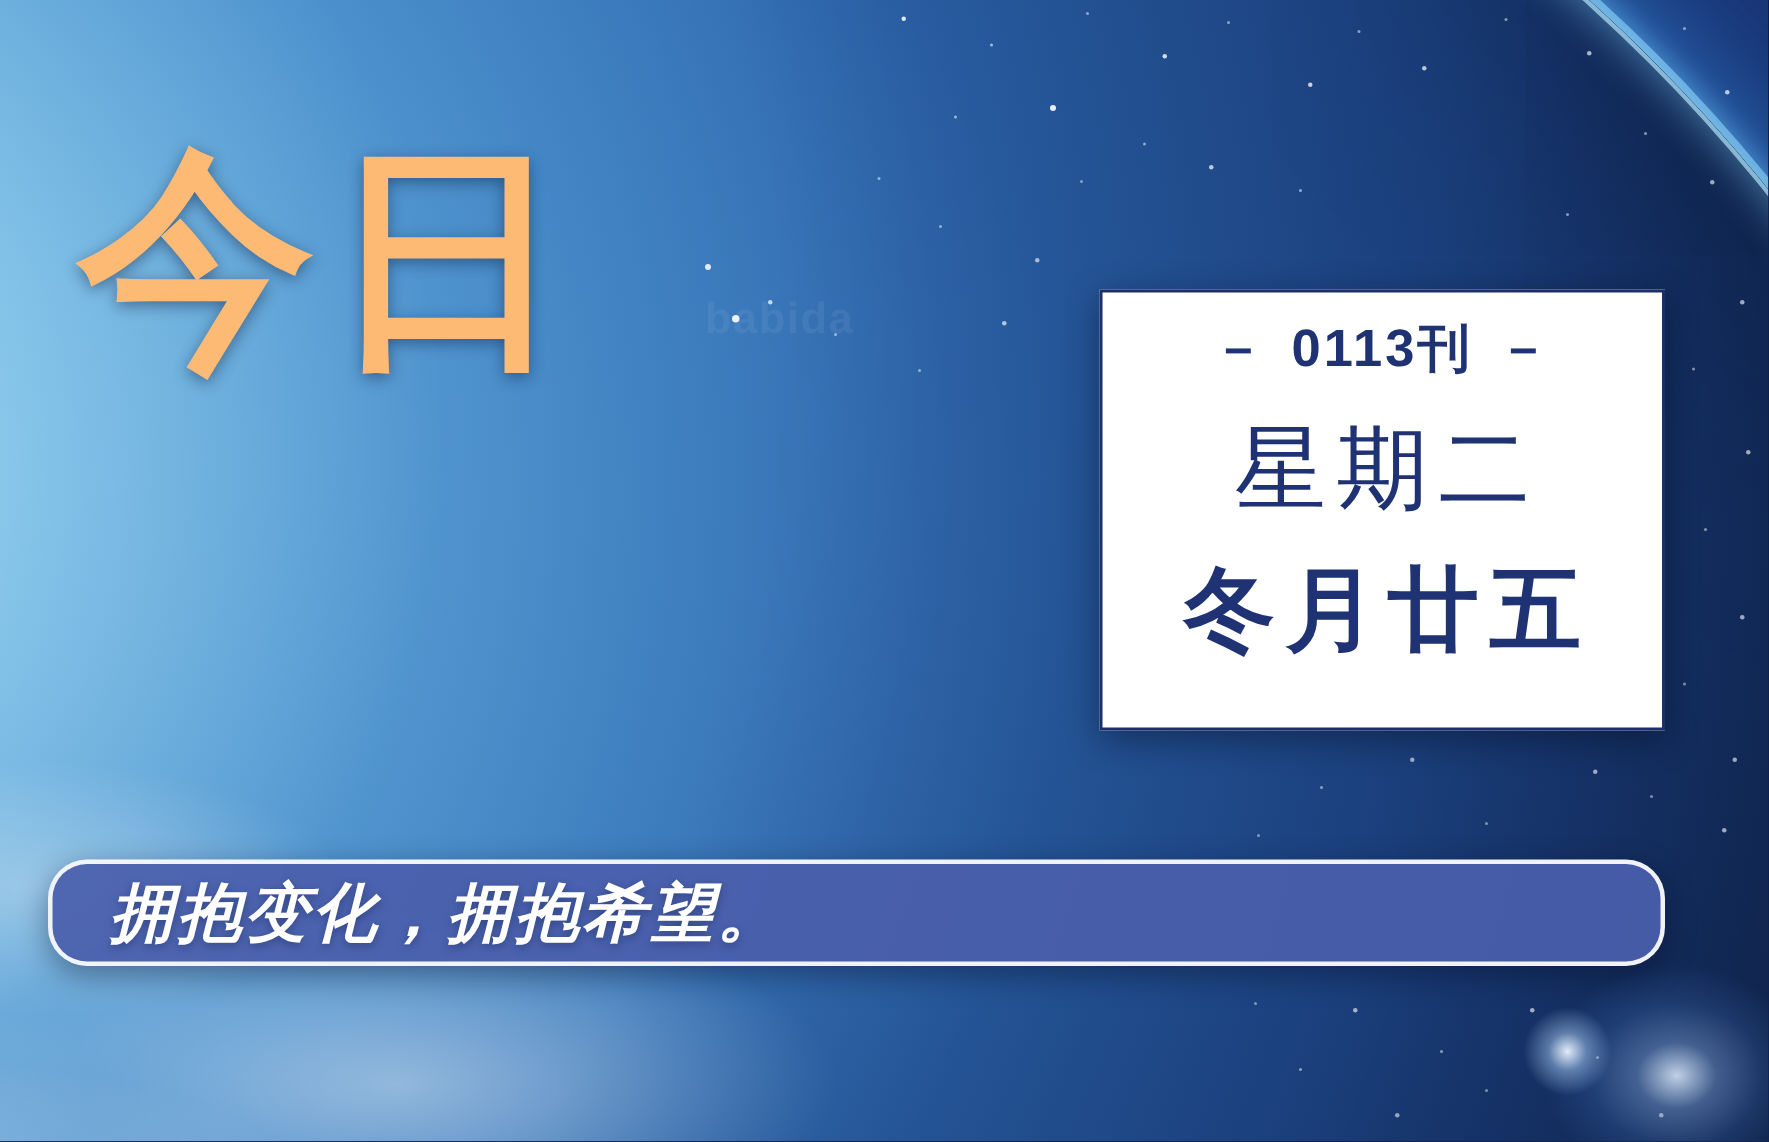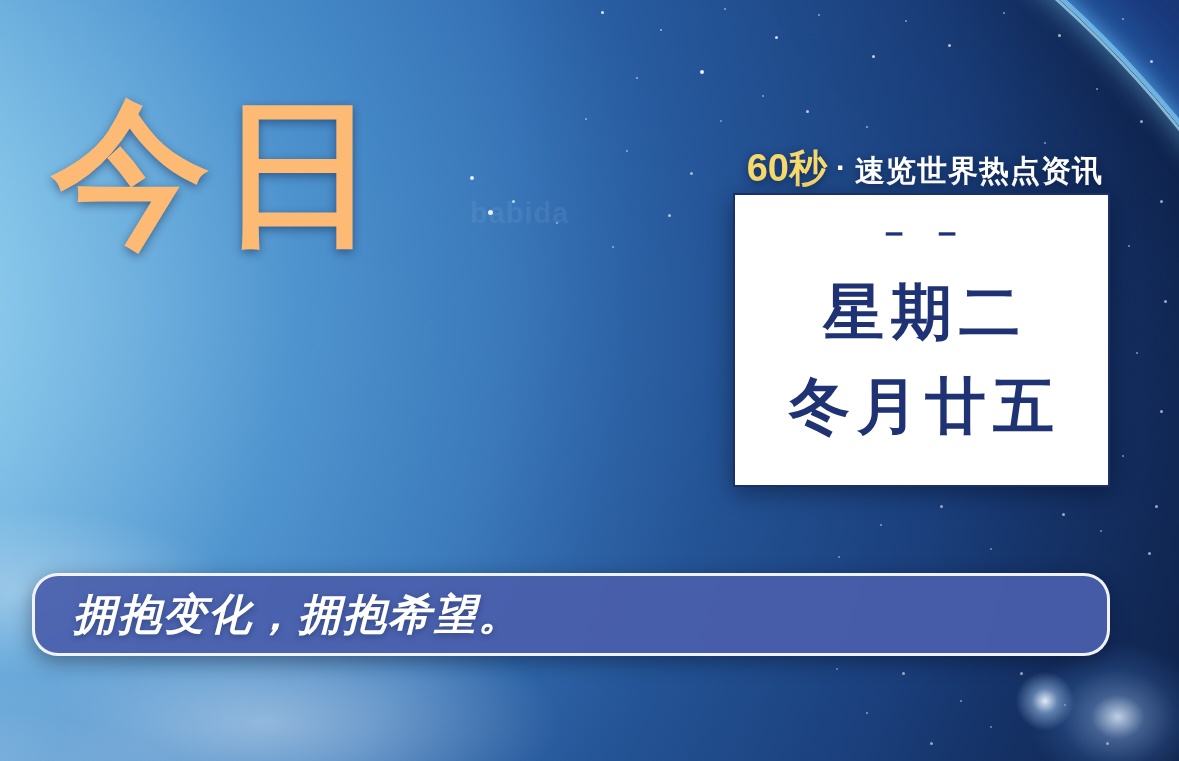--- a/index.html
+++ b/index.html
@@ -204,39 +204,39 @@
   .issue{
     color:#1f3273;
     font-size:35px;font-weight:800;
     letter-spacing:2px;
     white-space:nowrap;
     display:flex;align-items:center;gap:16px;
   }
   .issue .dash{font-weight:700;}
   .weekday{
     color:#1f3273;
-    font-size:61px;font-weight:700;
+    font-size:61px;font-weight:400;
     letter-spacing:7px;
     margin-top:16px;
     white-space:nowrap;
     padding-left:7px;
   }
   .lunar{
     color:#1f3273;
     font-size:61px;font-weight:900;
     letter-spacing:7px;
     margin-top:12px;
     white-space:nowrap;
     padding-left:7px;
   }
 
   
   .quote-bar{
     position:absolute;
-    left:32px;top:573px;width:1078px;height:83px;
+    left:32px;top:573px;width:1078px;height:71px;
     box-sizing:border-box;
     background:rgba(74,95,172,.93);
     border:3px solid rgba(255,255,255,.92);
     border-radius:26px;
     display:flex;align-items:center;
     padding-left:38px;
     box-shadow:0 6px 20px rgba(4,10,32,.40);
   }
   .quote-text{
     color:#ffffff;
@@ -328,29 +328,25 @@
     <div class="flare2"></div>
   </div>
 
   <div class="watermark">babida</div>
 
   <div class="headline">
     <span class="hl-line hl-jin">今日</span>
   </div>
 
 
-  <div class="tagline">
-    <span class="tag-60">60秒</span>
-    <span class="tag-dot">·</span>
-    <span class="tag-rest">速览世界热点资讯</span>
-  </div>
 
   <div class="info-card">
     <div class="issue">
       <span class="dash">－</span>
+      <span>0113刊</span>
       <span class="dash">－</span>
     </div>
     <div class="weekday">星期二</div>
     <div class="lunar">冬月廿五</div>
   </div>
 
   <div class="quote-bar">
     <span class="quote-text">拥抱变化，拥抱希望。</span>
   </div>
 

